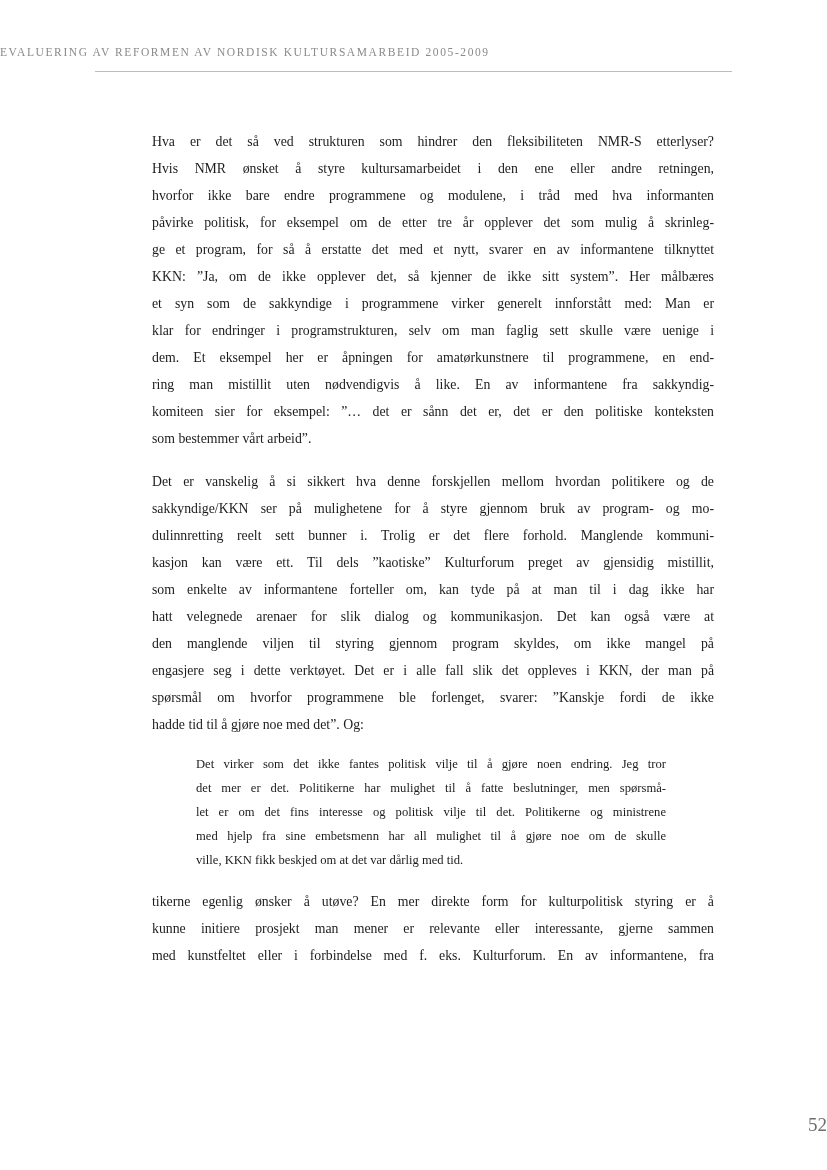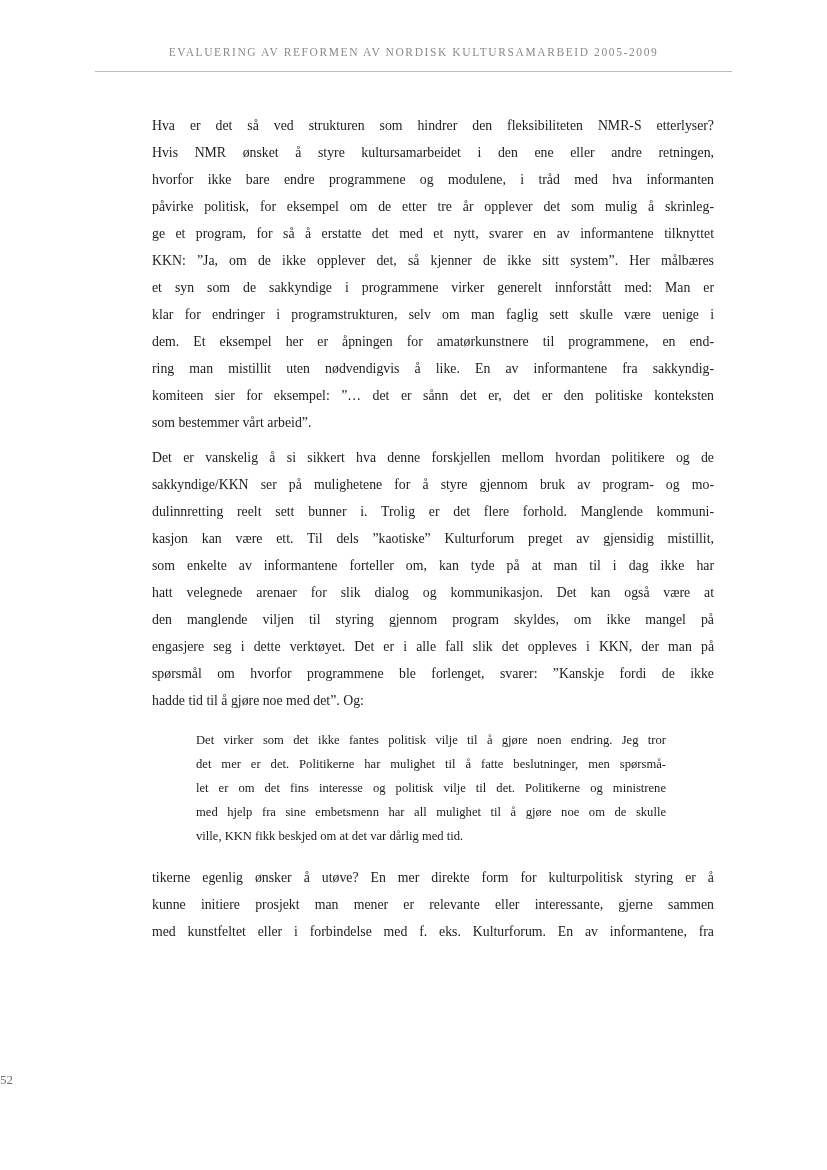--- a/index.html
+++ b/index.html
@@ -10,21 +10,20 @@
     background: #ffffff;
     overflow: hidden;
     font-family: "Liberation Serif", serif;
     color: var(--c-text, #1c1c1c);
   }
   .running-head {
     position: absolute;
     top: 46px;
     left: 0;
     width: 100%;
-    text-align: center;
     font-size: 11.5px;
     letter-spacing: 1.6px;
     color: var(--c-header_text, #8a8a8a);
   }
   .rule {
     position: absolute;
     top: 71px;
     left: 95px;
     width: 637px;
     height: 0;
@@ -32,41 +31,41 @@
     border-top: 1px solid var(--c-rule, #bdbdbd);
     margin: 0;
   }
   #content {
     position: absolute;
     top: 112px;
     left: 152px;
     width: 562px;
     font-size: 13.8px;
   }
-  .para { margin: 0 0 8px 0; }
+  .para { margin: 16px 0 8px 0; }
   .para.body .line { height: 27px; line-height: 27px; }
   .para.quote {
     margin: 14px 0 16px 44px;
     width: 470px;
     font-size: 12.6px;
   }
   .para.quote .line { height: 24px; line-height: 24px; }
   .line {
     text-align: justify;
     text-align-last: justify;
     overflow: hidden;
   }
   .line.last { text-align-last: left; }
   .page-number {
     position: absolute;
-    top: 1072px;
+    top: 1114px;
     left: 0;
     width: 100%;
-    text-align: left;
-    font-size: 13px;
+    text-align: right;
+    font-size: 19px;
     color: var(--c-page_number, #6e6e6e);
   }
 </style>
 </head>
 <body>
 
 <div class="page">
   <div class="running-head">EVALUERING AV REFORMEN AV NORDISK KULTURSAMARBEID 2005-2009</div>
   <hr class="rule">
   <div id="content">

